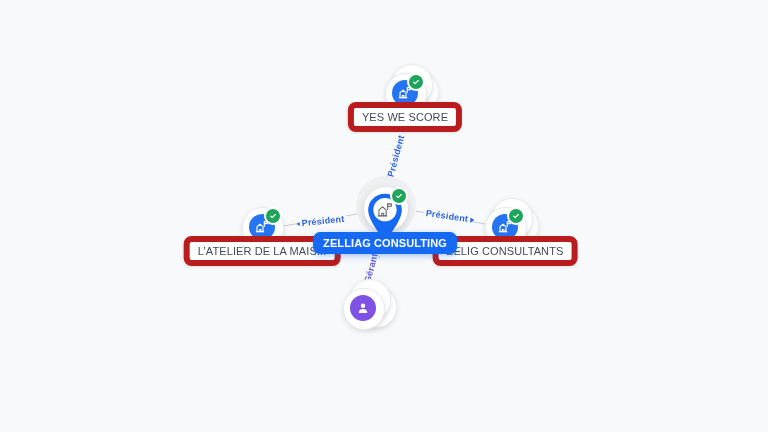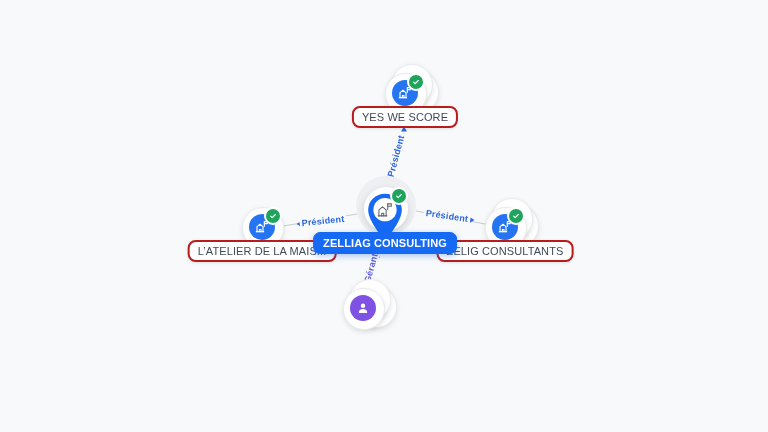--- a/index.html
+++ b/index.html
@@ -40,21 +40,21 @@
   .pin-white {
     position:absolute; left:-22px; top:-19px; width:44px; height:44px;
     border-radius:50%; background:#ffffff;
     box-shadow:0 2px 6px rgba(60,64,67,.18);
   }
   .pin-svg { position:absolute; left:-21px; top:-14px; }
 
   
   .pill {
     position:absolute; transform:translate(-50%,-50%);
-    background:#ffffff; border:2px solid #b91c1c; border-radius:8px;
+    background:#ffffff; border:6px solid #b91c1c; border-radius:8px;
     padding:3px 8px; font-size:11px; font-weight:500; letter-spacing:.1px;
     color:#414a57; white-space:nowrap;
     box-shadow:0 1px 3px rgba(60,64,67,.13);
     z-index:5;
   }
   .pill.center {
     background:#1569f3; color:#ffffff; border:1px solid #1569f3;
     font-weight:700; padding:4px 9px; border-radius:7px;
     box-shadow:0 2px 6px rgba(21,105,243,.35);
     z-index:6;

